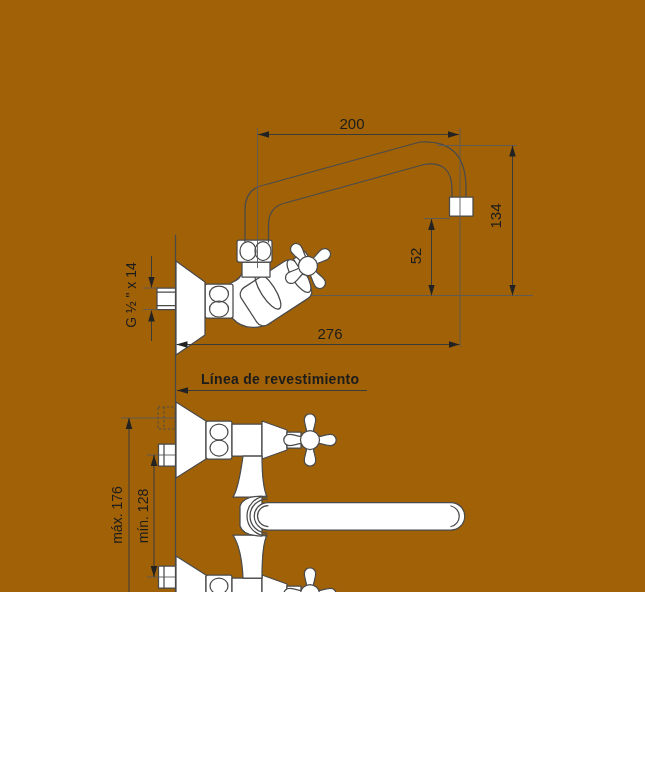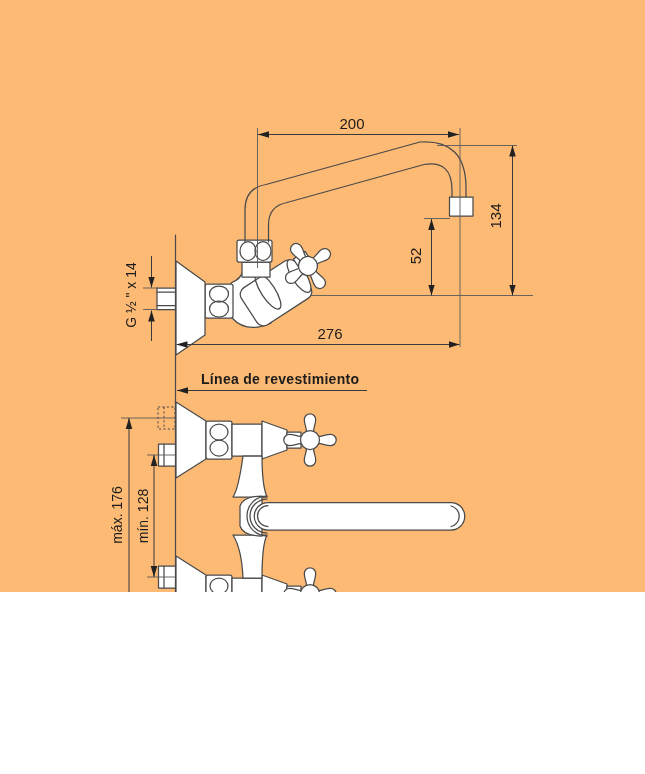--- a/index.html
+++ b/index.html
@@ -1,16 +1,16 @@
 <!DOCTYPE html>
 <html><head>
 <meta charset="utf-8">
 <style>
   html,body{margin:0;padding:0;background:#fff;}
-  .stage{position:relative;width:645px;height:592px;background:#fdba74;overflow:hidden;
+  .stage{position:relative;width:645px;height:592px;background:#a16207;overflow:hidden;
          font-family:"Liberation Sans",sans-serif;}
   svg{position:absolute;left:0;top:0;}
   svg text{font-family:"Liberation Sans",sans-serif;fill:#1c1c1c;}
   .geo{fill:none;stroke:#4a4a4a;stroke-width:1.25;stroke-linejoin:round;stroke-linecap:round;}
   .geof{fill:#ffffff;stroke:#4a4a4a;stroke-width:1.25;stroke-linejoin:round;}
   .dim{fill:none;stroke:#3a3a3a;stroke-width:1;}
   .thin{fill:none;stroke:#5a5a5a;stroke-width:0.9;}
   .dashed{fill:none;stroke:#4a4a4a;stroke-width:1;stroke-dasharray:2.2,2.2;}
   .dimtext{font-size:15px;}
   .dimtext-small{font-size:14px;}

